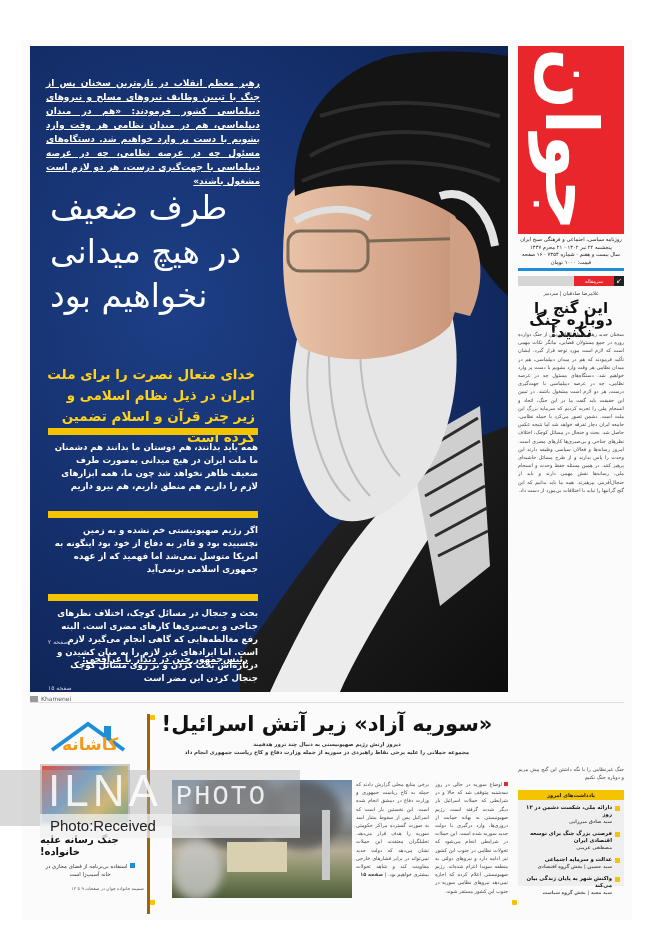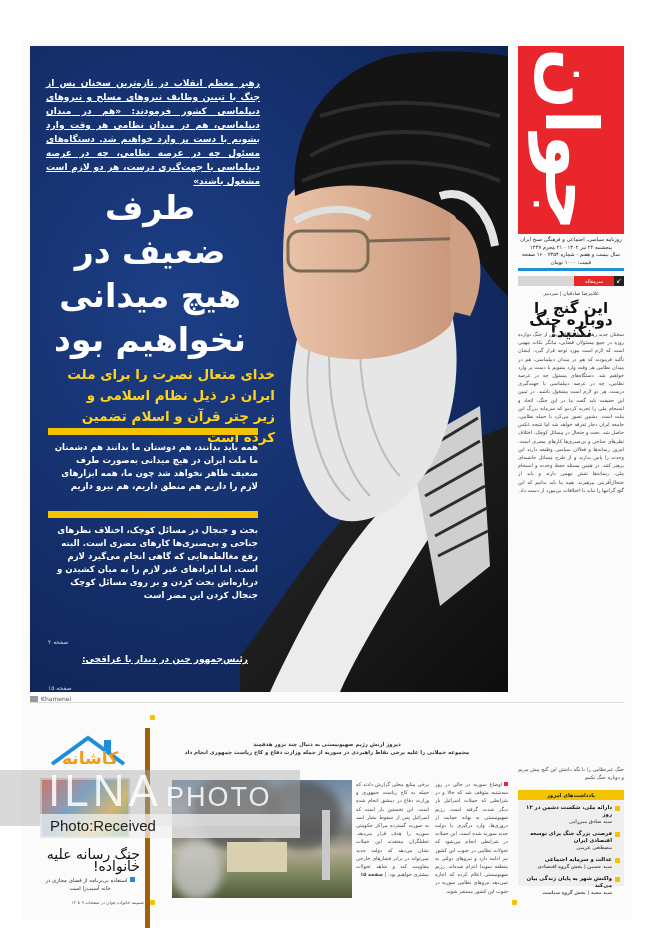--- a/index.html
+++ b/index.html
@@ -6,23 +6,23 @@
   html,body{width:650px;height:928px;background:#ffffff;overflow:hidden;}
   body{font-family:"DejaVu Sans",sans-serif;position:relative;color:#222;}
   .page{position:absolute;left:22px;top:40px;width:610px;height:880px;background:#fbfbfb;}
 
   
   .hero{position:absolute;left:8px;top:6px;width:478px;height:646px;overflow:hidden;
         background:radial-gradient(ellipse at 30% 40%,#1d3f86 0%,#15306d 45%,#0c1f4a 100%);}
   .hero .photo{position:absolute;left:210px;top:0;width:268px;height:646px;}
   .hero .lead{position:absolute;right:248px;left:16px;top:30px;direction:rtl;text-align:justify;
         color:#fff;font-size:9px;line-height:14px;font-weight:bold;text-decoration:underline;}
-  .hero .headline{position:absolute;left:20px;width:200px;top:140px;direction:rtl;text-align:center;
-        color:#fff;font-size:33px;line-height:44px;font-weight:bold;}
-  .hero .subhead{position:absolute;left:31px;width:214px;top:318px;direction:rtl;text-align:right;
+  .hero .headline{position:absolute;left:20px;width:200px;top:140px;direction:rtl;text-align:left;
+        color:#fff;font-size:33px;line-height:44px;font-weight:normal;}
+  .hero .subhead{position:absolute;left:11px;width:214px;top:318px;direction:rtl;text-align:right;
         color:#ffd21a;font-size:13.5px;line-height:21px;font-weight:bold;}
   .hero .bullets{position:absolute;left:18px;width:210px;top:378px;direction:rtl;}
   .hero .bullet{display:flex;flex-direction:column;gap:6px;margin-bottom:14px;}
   .hero .bullet .sq{flex:0 0 7px;height:7px;background:#f5c400;margin-top:4px;}
   .hero .bullet p{color:#fff;font-size:8.6px;line-height:13px;text-align:right;font-weight:bold;}
   .hero .pageref{position:absolute;left:18px;top:592px;color:#cdd7ea;font-size:6px;direction:rtl;}
   .hero .kicker{position:absolute;left:18px;width:200px;top:608px;direction:rtl;text-align:right;
         color:#fff;font-size:9px;font-weight:bold;text-decoration:underline;}
   .hero .tease{position:absolute;left:14px;width:204px;top:620px;direction:rtl;text-align:right;
         color:#fff;font-size:12px;font-weight:bold;margin-top:40px;}
@@ -63,35 +63,35 @@
   .syria-sub{position:absolute;left:130px;top:700px;width:350px;text-align:center;direction:rtl;font-size:5.4px;line-height:8px;color:#333;font-weight:bold;}
   .syria-photo{position:absolute;left:150px;top:740px;width:180px;height:118px;overflow:hidden;
         background:linear-gradient(180deg,#6f8aa6 0%,#9aa4ad 25%,#7b7c78 45%,#b5ad95 60%,#7e8760 80%,#4e5b3a 100%);}
   .syria-photo .smoke{position:absolute;border-radius:50%;background:rgba(80,80,80,.75);filter:blur(4px);}
   .syria-photo .bldg{position:absolute;left:55px;top:62px;width:60px;height:30px;background:#d9d0b2;}
   .syria-photo .tower{position:absolute;left:150px;top:30px;width:8px;height:70px;background:#c9c9c9;}
   .syria-cols{position:absolute;left:334px;top:740px;width:152px;height:118px;display:flex;flex-direction:row-reverse;gap:6px;}
   .syria-cols .col{flex:1;direction:rtl;text-align:justify;font-size:5px;line-height:8.2px;color:#444;overflow:hidden;}
   .syria-cols .col .redsq{display:inline-block;width:4px;height:4px;background:#e8262b;margin-left:2px;}
 
-  .kashaneh{position:absolute;left:8px;top:688px;width:120px;height:200px;border-right:5px solid #a16207;}
+  .kashaneh{position:absolute;left:8px;top:674px;width:120px;height:200px;border-right:3px solid #a16207;}
   .kashaneh .roof{position:absolute;left:18px;top:6px;width:80px;height:34px;}
   .kashaneh .brand{position:absolute;left:10px;top:20px;width:100px;text-align:center;color:#f39a1b;font-size:17px;font-weight:bold;direction:rtl;}
   .kashaneh .mag{position:absolute;left:10px;top:50px;width:90px;height:60px;
         background:linear-gradient(135deg,#e94e3b 0%,#5b9bd5 40%,#f0c14b 70%,#4b9b6e 100%);border:2px solid #ccc;}
-  .kashaneh .title{position:absolute;left:10px;top:120px;width:100px;text-align:right;direction:rtl;font-size:14px;font-weight:normal;line-height:12px;color:#111;}
+  .kashaneh .title{position:absolute;left:10px;top:120px;width:100px;text-align:left;direction:rtl;font-size:10px;font-weight:bold;line-height:12px;color:#111;}
   .kashaneh .note{position:absolute;left:10px;top:148px;width:100px;text-align:center;direction:rtl;font-size:5.4px;line-height:8px;color:#333;}
   .kashaneh .note .sq{display:inline-block;width:5px;height:5px;background:#1e8ed8;margin-left:2px;}
   .kashaneh .footnote{position:absolute;left:6px;top:172px;width:108px;text-align:right;direction:rtl;font-size:4.4px;color:#555;}
 
   
   .wm{position:absolute;left:0;top:760px;width:650px;height:88px;pointer-events:none;}
   .wm .band{position:absolute;left:0;top:10px;width:300px;height:56px;background:rgba(170,170,170,.45);}
   .wm .ilna{position:absolute;left:48px;top:6px;font-family:"Liberation Sans",sans-serif;font-size:44px;color:rgba(255,255,255,.85);letter-spacing:4px;}
-  .wm .photo-word{position:absolute;left:166px;top:22px;font-family:Liberation Sans, sans-serif;font-size:27px;color:rgba(255,255,255,.85);letter-spacing:2px;}
+  .wm .photo-word{position:absolute;left:176px;top:22px;font-family:Liberation Mono, monospace;font-size:27px;color:rgba(255,255,255,.85);letter-spacing:2px;}
   .wm .received{position:absolute;left:40px;top:54px;width:260px;height:24px;background:rgba(240,240,240,.75);
         font-family:"Liberation Sans",sans-serif;font-size:15px;color:#222;line-height:24px;padding-left:10px;}
 
   .yellow-dot{position:absolute;width:5px;height:5px;background:#f5c400;border-radius:1px;}
 </style>
 </head>
 <body>
 
 <div class="page">
 
@@ -136,20 +136,24 @@
     <h1 class="headline">طرف ضعیف در هیچ میدانی نخواهیم بود</h1>
     <h2 class="subhead">خدای متعال نصرت را برای ملت ایران در ذیل نظام اسلامی و زیر چتر قرآن و اسلام تضمین کرده است</h2>
 
     <div class="bullets">
       <div class="bullet">
         <span class="sq"></span>
         <p>همه باید بدانند، هم دوستان ما بدانند هم دشمنان ما ملت ایران در هیچ میدانی به‌صورت طرف ضعیف ظاهر نخواهد شد چون ما، همه ابزارهای لازم را داریم هم منطق داریم، هم نیرو داریم</p>
       </div>
       <div class="bullet">
         <span class="sq"></span>
+        <p>اگر رژیم صهیونیستی خم نشده و به زمین نچسبیده بود و قادر به دفاع از خود بود اینگونه به امریکا متوسل نمی‌شد اما فهمید که از عهده جمهوری اسلامی برنمی‌آید</p>
+      </div>
+      <div class="bullet">
+        <span class="sq"></span>
         <p>بحث و جنجال در مسائل کوچک، اختلاف نظرهای جناحی و بی‌صبری‌ها کارهای مضری است. البته رفع مغالطه‌هایی که گاهی انجام می‌گیرد لازم است. اما ایرادهای غیر لازم را به میان کشیدن و درباره‌اش بحث کردن و بر روی مسائل کوچک جنجال کردن این مضر است</p>
       </div>
     </div>
     <span class="pageref">صفحه ۲</span>
     <span class="kicker">رئیس‌جمهور چین در دیدار با عراقچی:</span>
     <span class="tease">با شما آینده را می‌سازیم</span>
     <span class="tease-ref">صفحه ۱۵</span>
   </div>
   <div class="credit">
     <span class="box"></span>
@@ -206,20 +210,21 @@
       <path d="M4 30 L40 4 L76 30" stroke="#1e8ed8" stroke-width="4" fill="none"></path>
       <rect x="56" y="6" width="7" height="12" fill="#1e8ed8"></rect>
     </svg>
     <div class="brand">کاشانه</div>
     <div class="mag"></div>
     <div class="title">جنگ رسانه علیه خانواده!</div>
     <div class="note"><span class="sq"></span><span>استفاده بی‌برنامه از فضای مجازی در خانه آسیب‌زا است</span></div>
     <div class="footnote">ضمیمه خانواده جوان در صفحات ۹ تا ۱۲</div>
   </div>
 
+  <h2 class="syria-title">«سوریه آزاد» زیر آتش اسرائیل!</h2>
   <div class="syria-sub">
     <div>دیروز ارتش رژیم صهیونیستی به دنبال چند ترور هدفمند</div>
     <div>مجموعه حملاتی را علیه برخی نقاط راهبردی در سوریه از جمله وزارت دفاع و کاخ ریاست جمهوری انجام داد</div>
   </div>
   <div class="syria-photo">
     <div class="smoke" style="left:20px;top:-10px;width:90px;height:80px;"></div>
     <div class="smoke" style="left:90px;top:0;width:80px;height:70px;"></div>
     <div class="smoke" style="left:0;top:60px;width:50px;height:60px;background:rgba(200,200,200,.8);"></div>
     <div class="bldg"></div>
     <div class="tower"></div>

